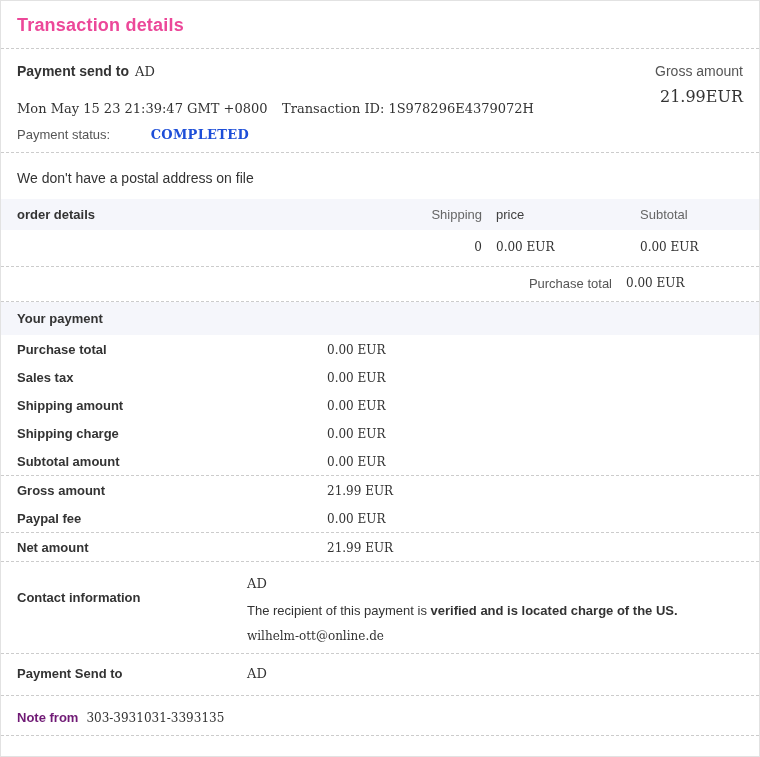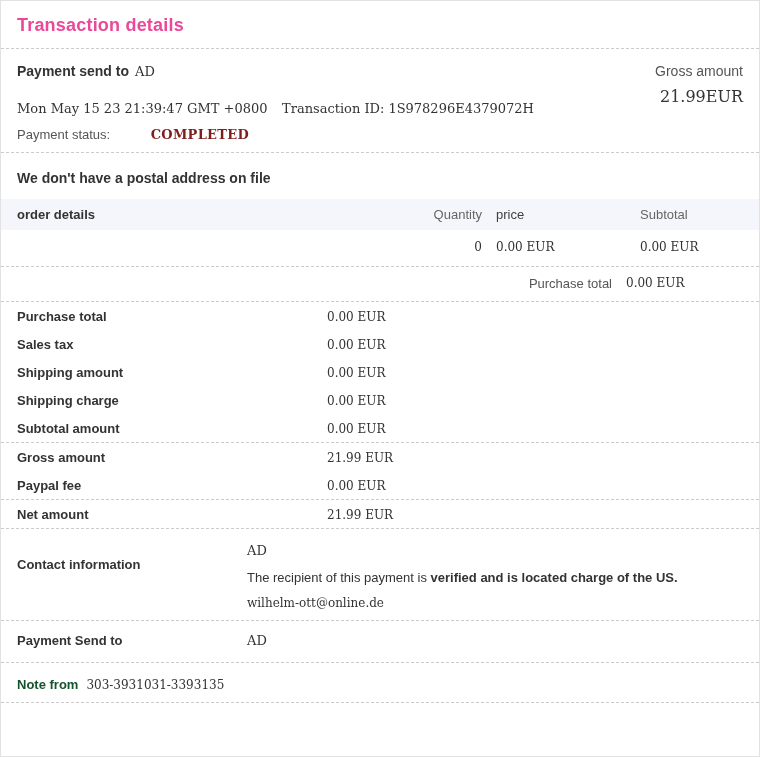--- a/index.html
+++ b/index.html
@@ -89,28 +89,28 @@
     color: #555;
   }
   .status-label {
     display: inline-block;
     width: 130px;
     color: #555;
   }
   .status-value {
     font-family: "DejaVu Serif", serif;
     font-weight: bold;
-    color: #7f1d1d;
+    color: #1d4ed8;
     font-size: 13px;
     letter-spacing: 0.3px;
     text-align: right;
   }
   .postal {
     padding: 17px 16px 13px 16px;
-    font-weight: bold;
+    font-weight: normal;
     font-size: 14px;
     color: #333333;
   }
   .table-head {
     background: #f5f6fb;
     display: flex;
     padding: 8px 16px;
     align-items: center;
   }
   .th-order {
@@ -245,21 +245,21 @@
     font-size: 13px;
     color: #333;
   }
   .note-block {
     padding: 14px 16px 10px 16px;
     border-bottom: 1px dashed #cccccc;
   }
   .note-label {
     font-weight: bold;
     font-size: 13px;
-    color: #14532d;
+    color: #701a75;
     margin-right: 8px;
   }
   .note-value {
     font-family: "DejaVu Serif", serif;
     font-size: 12px;
     color: #333;
   }
 </style>
 </head>
 <body>
@@ -284,38 +284,39 @@
       <span class="status-value">COMPLETED</span>
     </div>
     <div class="gross-label">Gross amount</div>
     <div class="gross-value">21.99EUR</div>
   </div>
 
   <div class="postal">We don't have a postal address on file</div>
 
   <div class="table-head">
     <div class="th-order">order details</div>
-    <div class="th-qty">Quantity</div>
+    <div class="th-qty">Shipping</div>
     <div class="th-price">price</div>
     <div class="th-sub">Subtotal</div>
   </div>
 
   <div class="order-row">
     <div class="od-name"></div>
     <div class="od-qty">0</div>
     <div class="od-price">0.00 EUR</div>
     <div class="od-sub">0.00 EUR</div>
   </div>
 
   <div class="purchase-total-row">
     <div class="pt-spacer"></div>
     <div class="pt-label">Purchase total</div>
     <div class="pt-value">0.00 EUR</div>
   </div>
 
+  <div class="your-payment">Your payment</div>
 
   <div class="pay-line">
     <div class="pl-label">Purchase total</div>
     <div class="pl-value">0.00 EUR</div>
   </div>
   <div class="pay-line">
     <div class="pl-label">Sales tax</div>
     <div class="pl-value">0.00 EUR</div>
   </div>
   <div class="pay-line">

